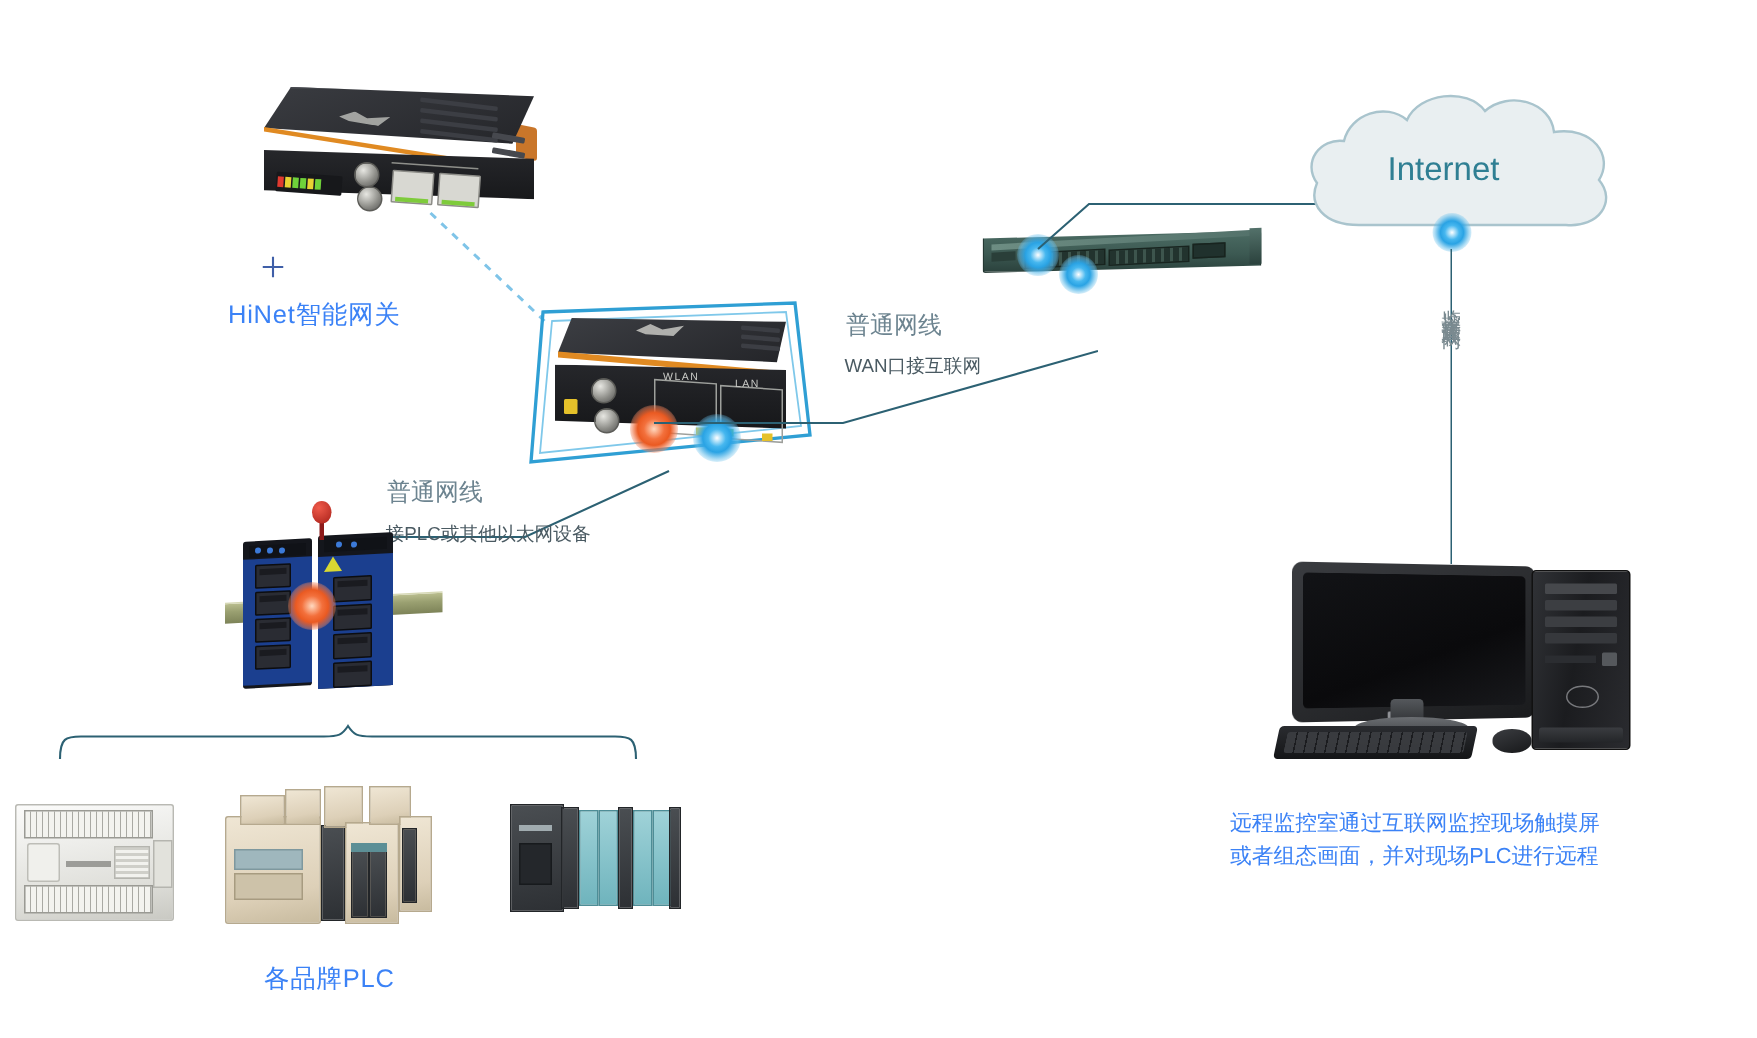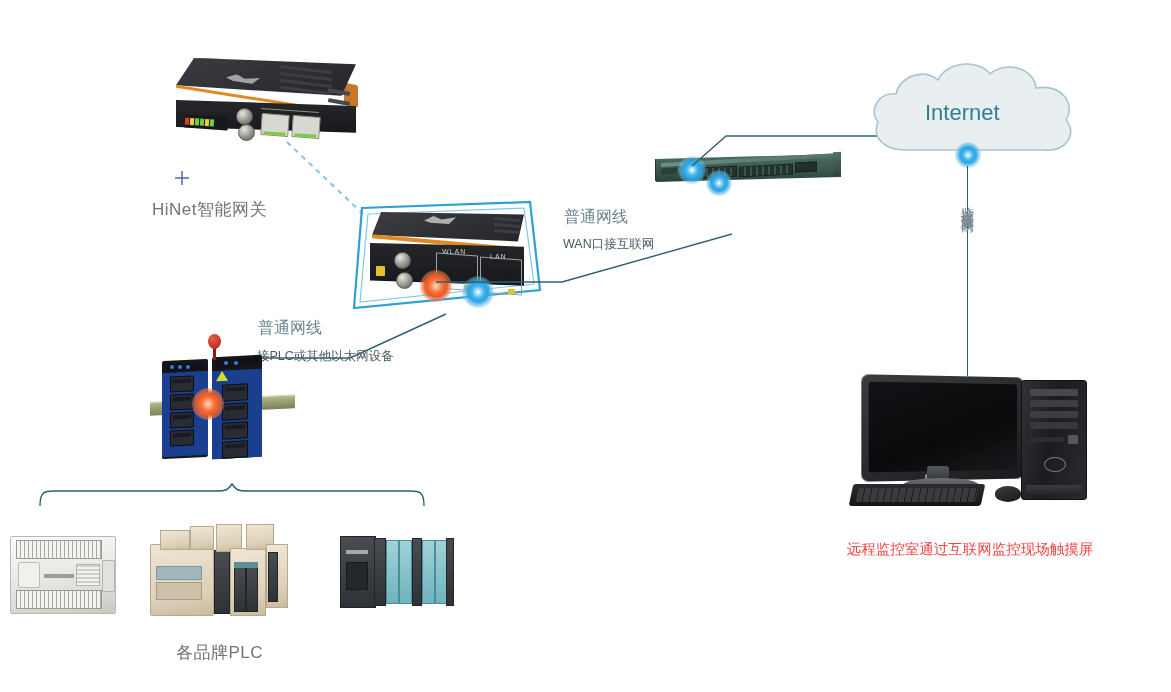--- a/index.html
+++ b/index.html
@@ -2,24 +2,24 @@
 <html><head>
 <meta charset="utf-8">
 <style>
   html,body{margin:0;padding:0;background:#fff;}
   body{width:1171px;height:692px;position:relative;overflow:hidden;
        font-family:"Liberation Sans","DejaVu Sans",sans-serif;}
   .stage{position:absolute;inset:0;}
   .abs{position:absolute;}
 
   
-  .lbl{color:#737373;font-size:17px;letter-spacing:.5px;white-space:nowrap;}
+  .lbl{color:#3b82f6;font-size:17px;letter-spacing:.5px;white-space:nowrap;}
   .lbl-sm{color:#4a5a62;font-size:12.5px;white-space:nowrap;}
   .lbl-cable{color:#6d8490;font-size:16px;white-space:nowrap;}
-  .lbl-multi{color:#ef4444;font-size:14.5px;line-height:22px;text-align:center;}
+  .lbl-multi{color:#3b82f6;font-size:14.5px;line-height:22px;text-align:left;}
   .vert{color:#7a8a90;font-size:13px;white-space:nowrap;
         writing-mode:vertical-rl;text-orientation:upright;letter-spacing:2px;}
 
   
   .gw{position:absolute;}
   .gw .top{position:absolute;background:#2e2f33;
      box-shadow:inset 0 1px 0 #4a4c52;}
   .gw .face{position:absolute;background:#1d1e21;}
   .gw .orange{position:absolute;background:#e08a22;}
 
@@ -283,20 +283,21 @@
            background:repeating-linear-gradient(90deg,#3c3e42 0 6px,#1b1c1f 6px 7px),
                       repeating-linear-gradient(180deg,#3c3e42 0 4px,#1b1c1f 4px 5px);
            opacity:.9;border-radius:2px;"></div>
     </div>
 
     <div class="mouse" style="left:150px;top:114px;width:26px;height:16px;"></div>
   </div>
 
   <div class="abs lbl-multi" style="left:820px;top:538px;width:300px;">
     <div>远程监控室通过互联网监控现场触摸屏</div>
+    <div>或者组态画面，并对现场PLC进行远程</div>
   </div>
 
   <div class="abs" style="left:150px;top:336px;width:145px;height:140px;">
 
     <div class="din" style="left:0;top:62px;width:145px;height:13px;transform:skewY(-3deg);"></div>
 
     <div class="ind" style="left:12px;top:24px;width:46px;height:98px;transform:skewY(-3deg);"></div>
     <div class="indblue" style="left:12px;top:36px;width:46px;height:84px;transform:skewY(-3deg);"></div>
     <div class="abs" style="left:16px;top:27px;width:38px;height:8px;background:#101217;transform:skewY(-3deg);"></div>
     <div class="abs" style="left:20px;top:29px;width:4px;height:4px;background:#3c7ad8;border-radius:50%;transform:skewY(-3deg);"></div>

